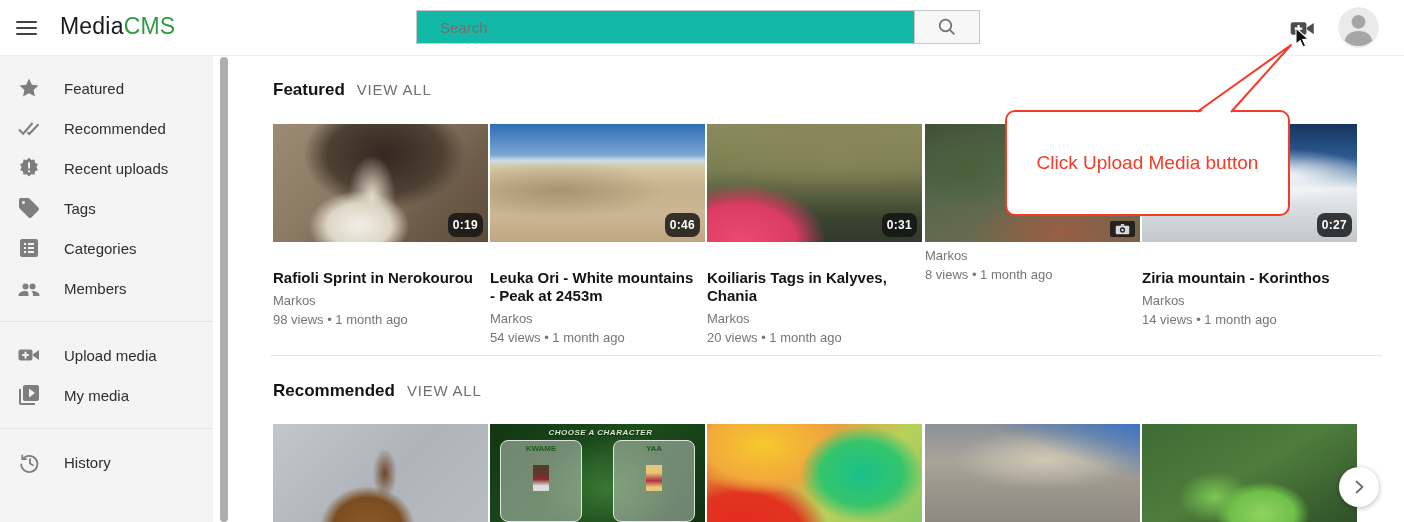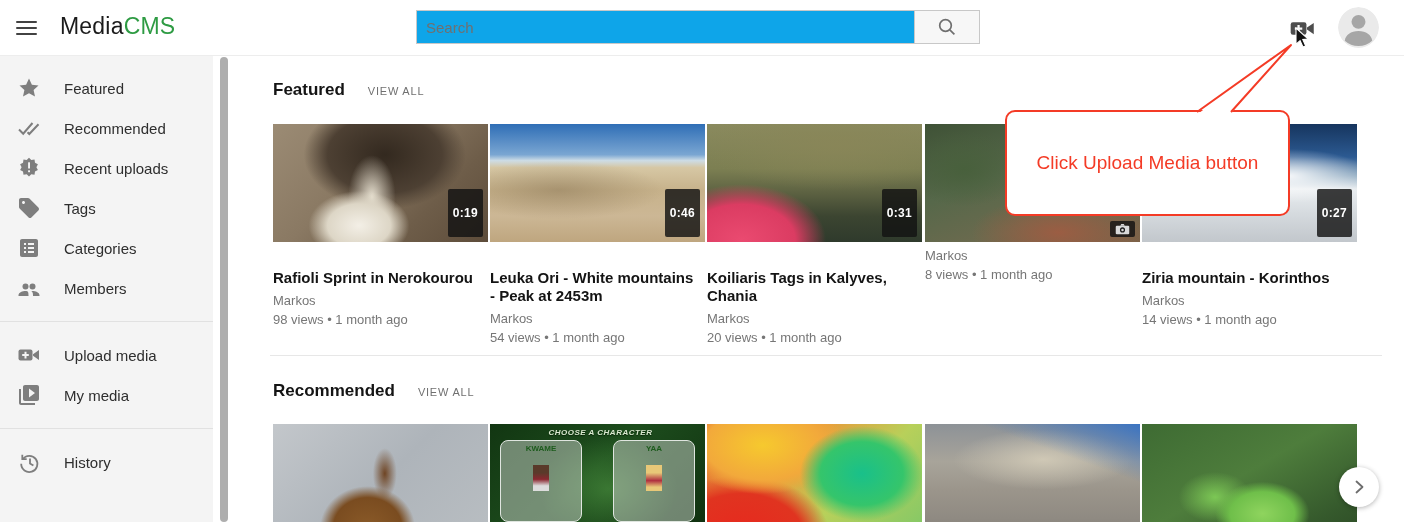--- a/index.html
+++ b/index.html
@@ -12,45 +12,45 @@
   .viewport{position:relative;width:1404px;height:522px;overflow:hidden;background:#fff}
 
   
   .topbar{position:absolute;left:0;top:0;width:1404px;height:56px;background:#fff;border-bottom:1px solid #ededed;z-index:10}
   .hamburger{position:absolute;left:16px;top:17px;width:22px;height:22px;cursor:pointer}
   .hamburger span{display:block;width:21px;height:2.4px;background:#424242;margin:3.6px 0;border-radius:1px}
   .logo{position:absolute;left:60px;top:13px;font-size:23px;letter-spacing:.2px;cursor:pointer}
   .logo .lm{color:#1b1b1b;font-weight:500}
   .logo .lc{color:var(--brand-green);font-weight:500}
   .searchwrap{position:absolute;left:416px;top:10px;height:34px;display:flex}
-  .searchinput{width:498px;height:34px;border:1px solid #c8c8c8;border-right:none;padding:0 9px;font-size:15px;color:#333;outline:none;background:#0ea5e9}
+  .searchinput{width:498px;height:34px;border:1px solid #c8c8c8;border-right:none;padding:0 23px;font-size:15px;color:#333;outline:none;background:#14b8a6}
   .searchinput::placeholder{color:#707070}
   .searchbtn{width:66px;height:34px;border:1px solid #c8c8c8;background:#f7f7f7;display:flex;align-items:center;justify-content:center;cursor:pointer}
   .upload-top{position:absolute;left:1289px;top:15px;width:27px;height:27px;color:#4d4d4d;cursor:pointer}
   .avatar{position:absolute;left:1338px;top:7px;width:41px;height:41px;border-radius:50%;overflow:hidden;cursor:pointer}
 
   
   .sidebar{position:absolute;left:0;top:56px;width:213px;height:466px;background:#f4f4f4;z-index:5;padding-top:12px}
   .sitem{display:flex;align-items:center;height:40px;padding-left:17px;cursor:pointer;color:#2e2e2e;font-size:15px;font-weight:500}
   .sitem .sicon{width:24px;height:24px;margin-right:23px;color:#7e7e7e;flex:0 0 24px}
   .sitem.active{background:var(--active-item-bg);font-weight:700;color:#111}
   .sitem.active .sicon{color:var(--brand-green)}
   .sdivider{height:1px;background:#e1e1e1;margin:13px 0}
   .sb-track{position:absolute;left:219px;top:56px;width:10px;height:466px;background:#fff;z-index:6}
   .sb-thumb{position:absolute;left:1px;top:1px;width:8px;height:465px;background:#aeaeae;border-radius:5px;cursor:grab}
 
   
   .section-head{position:absolute;display:flex;align-items:baseline}
   .section-title{font-size:17px;font-weight:700;color:#141414}
-  .view-all{font-size:11px;font-weight:500;color:#707070;letter-spacing:.8px;margin-left:23px;cursor:pointer}
+  .view-all{font-size:15px;font-weight:500;color:#707070;letter-spacing:.8px;margin-left:12px;cursor:pointer}
   .main-divider{position:absolute;left:270px;top:355px;width:1112px;height:1px;background:#e7e7e7}
 
   .card{position:absolute;width:215px}
   .thumb{position:relative;width:215px;height:118px;background:#888;cursor:pointer;overflow:hidden}
-  .duration{position:absolute;right:5px;bottom:5px;background:rgba(18,18,18,.82);color:#fff;font-size:12px;font-weight:700;padding:17px 5px;border-radius:2px;letter-spacing:.3px}
+  .duration{position:absolute;right:5px;bottom:5px;background:rgba(18,18,18,.82);color:#fff;font-size:12px;font-weight:700;padding:5px 5px;border-radius:8px;letter-spacing:.3px}
   .photo-badge{position:absolute;right:5px;bottom:5px;background:rgba(18,18,18,.82);border-radius:2px;padding:2px 5px;line-height:0}
   .vtitle{margin-top:27px;font-size:15px;line-height:18px;font-weight:700;color:#141414;cursor:pointer;width:212px}
   .vauthor{margin-top:6px;font-size:13px;color:#767676;cursor:pointer}
   .vmeta{margin-top:4px;font-size:13px;color:#767676}
 
   
   .t-waterfall{background:
     radial-gradient(70px 48px at 40% 86%,#f3efe6 0%,#ddd6c6 45%,rgba(221,214,198,0) 72%),
     radial-gradient(34px 60px at 46% 62%,#e7e0d0 0%,rgba(231,224,208,0) 70%),
     radial-gradient(104px 70px at 52% 26%,#33291f 0%,#4d4033 55%,rgba(77,64,51,0) 78%),

